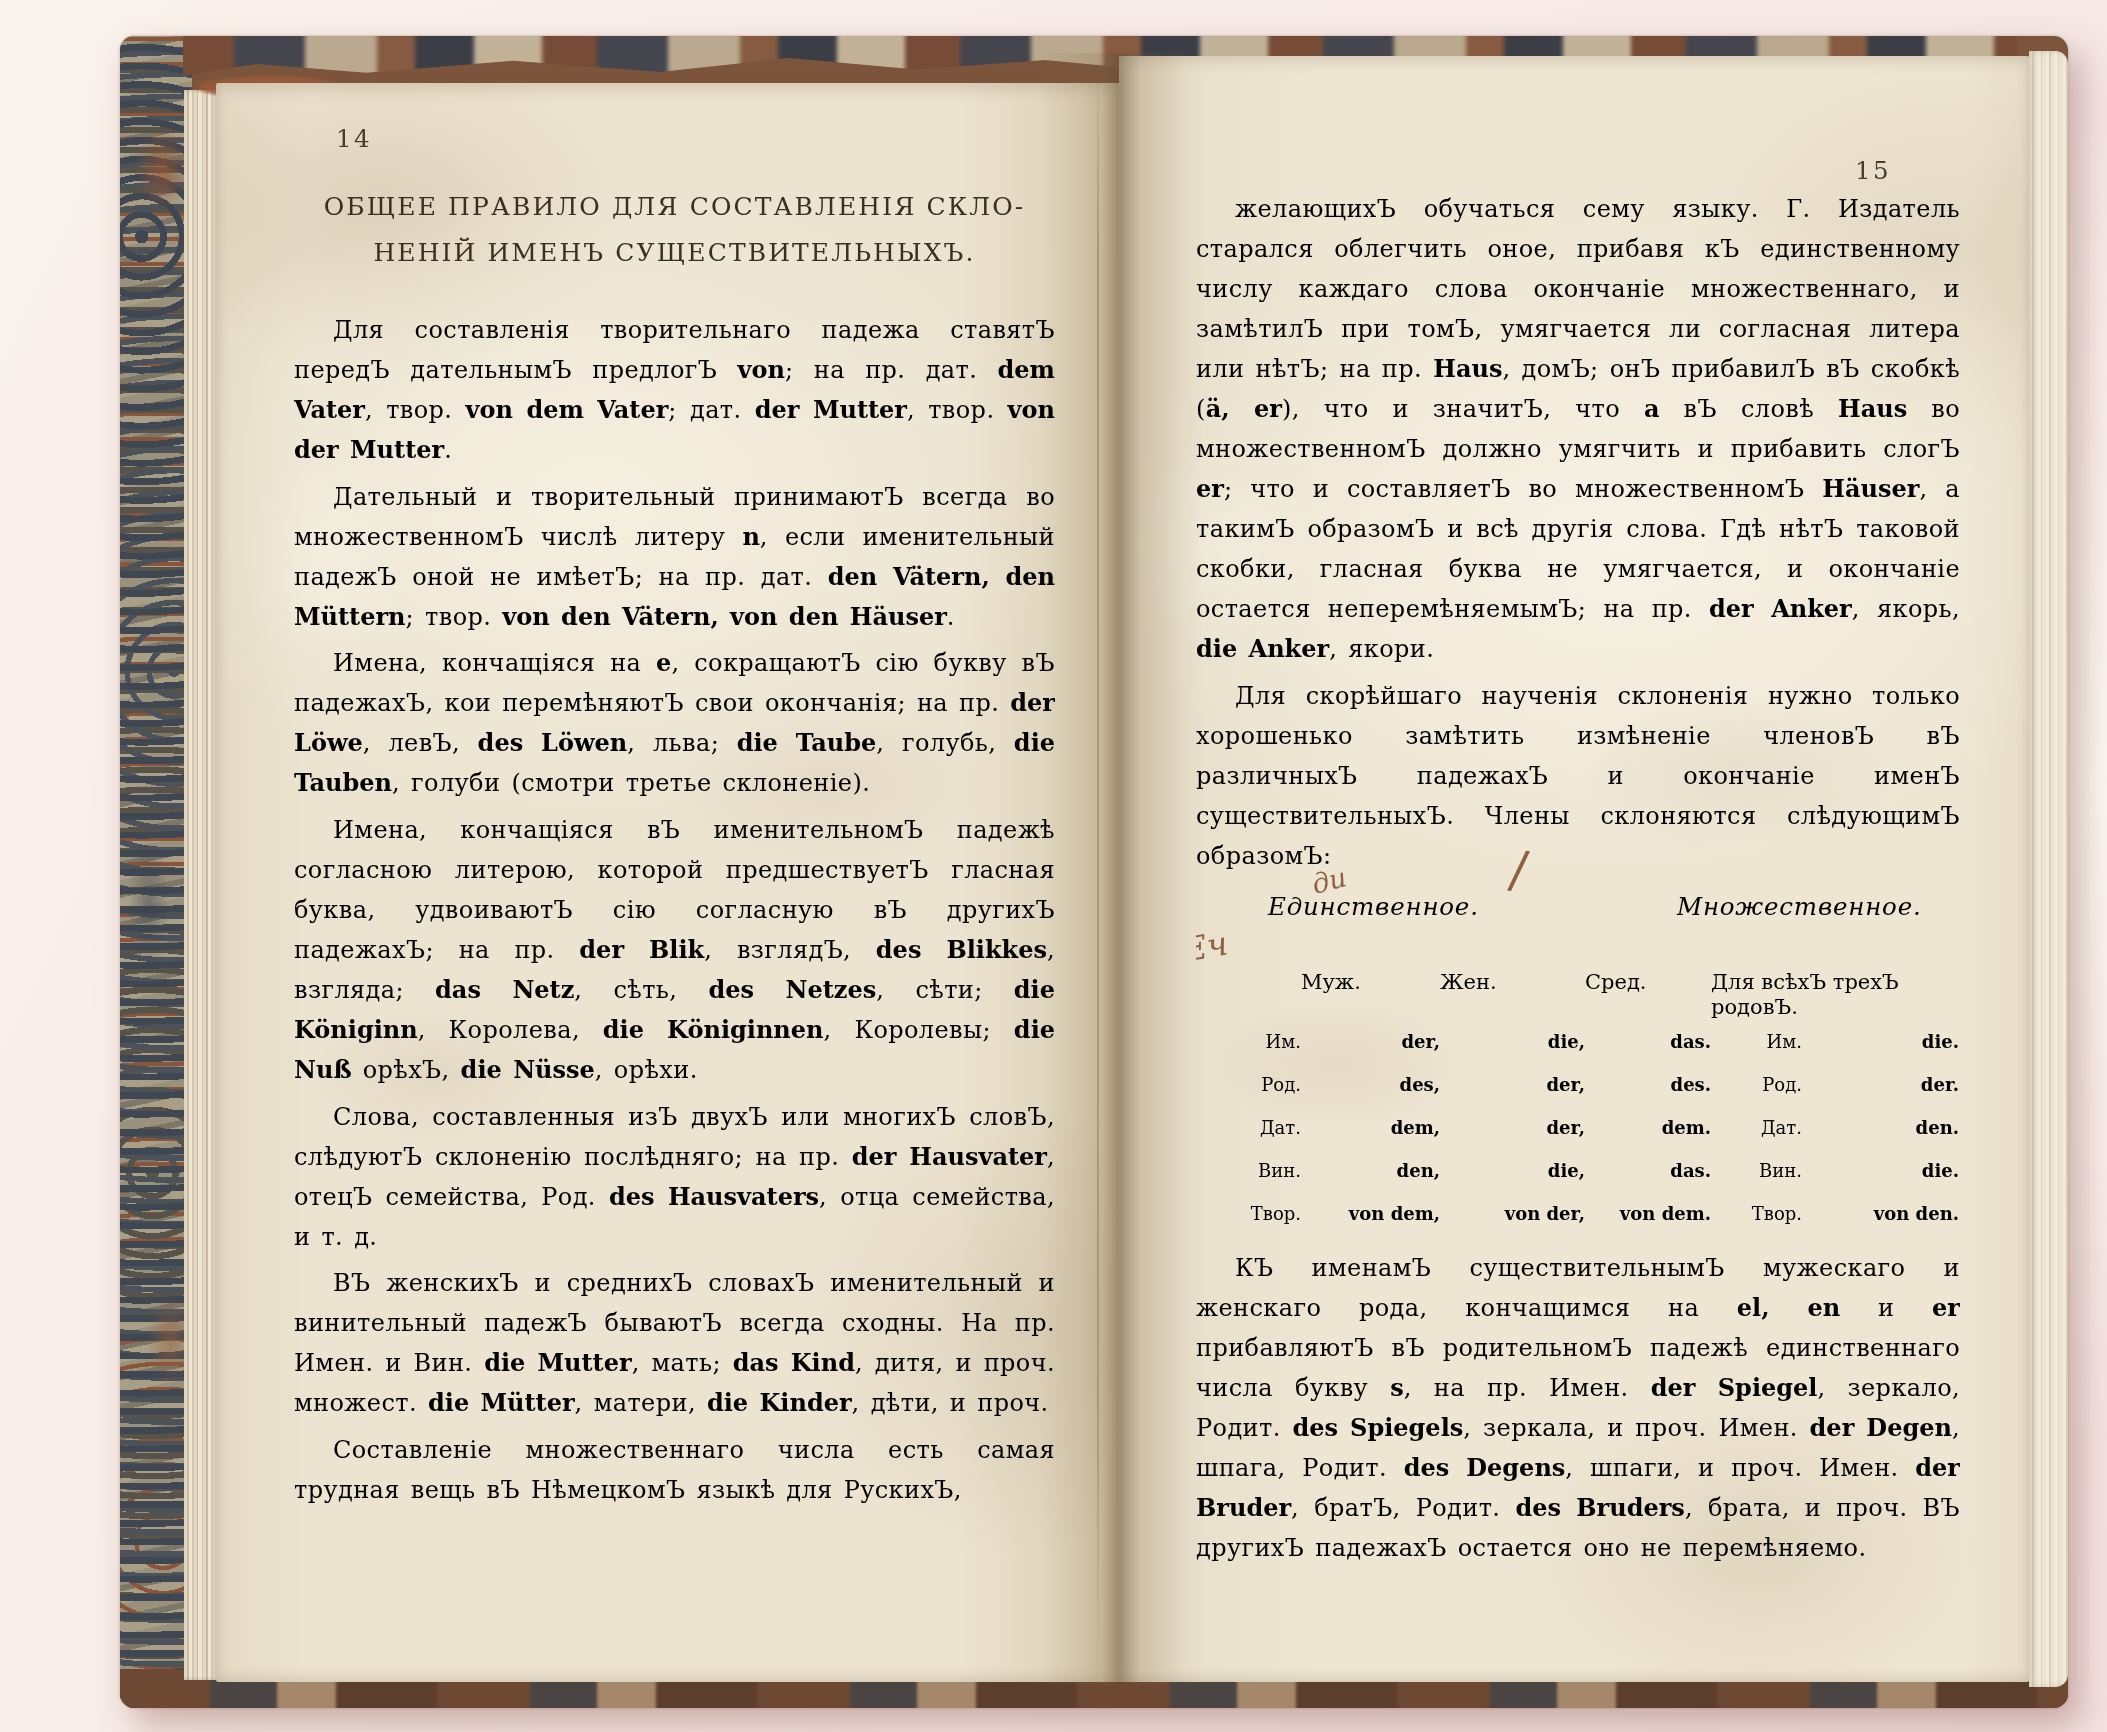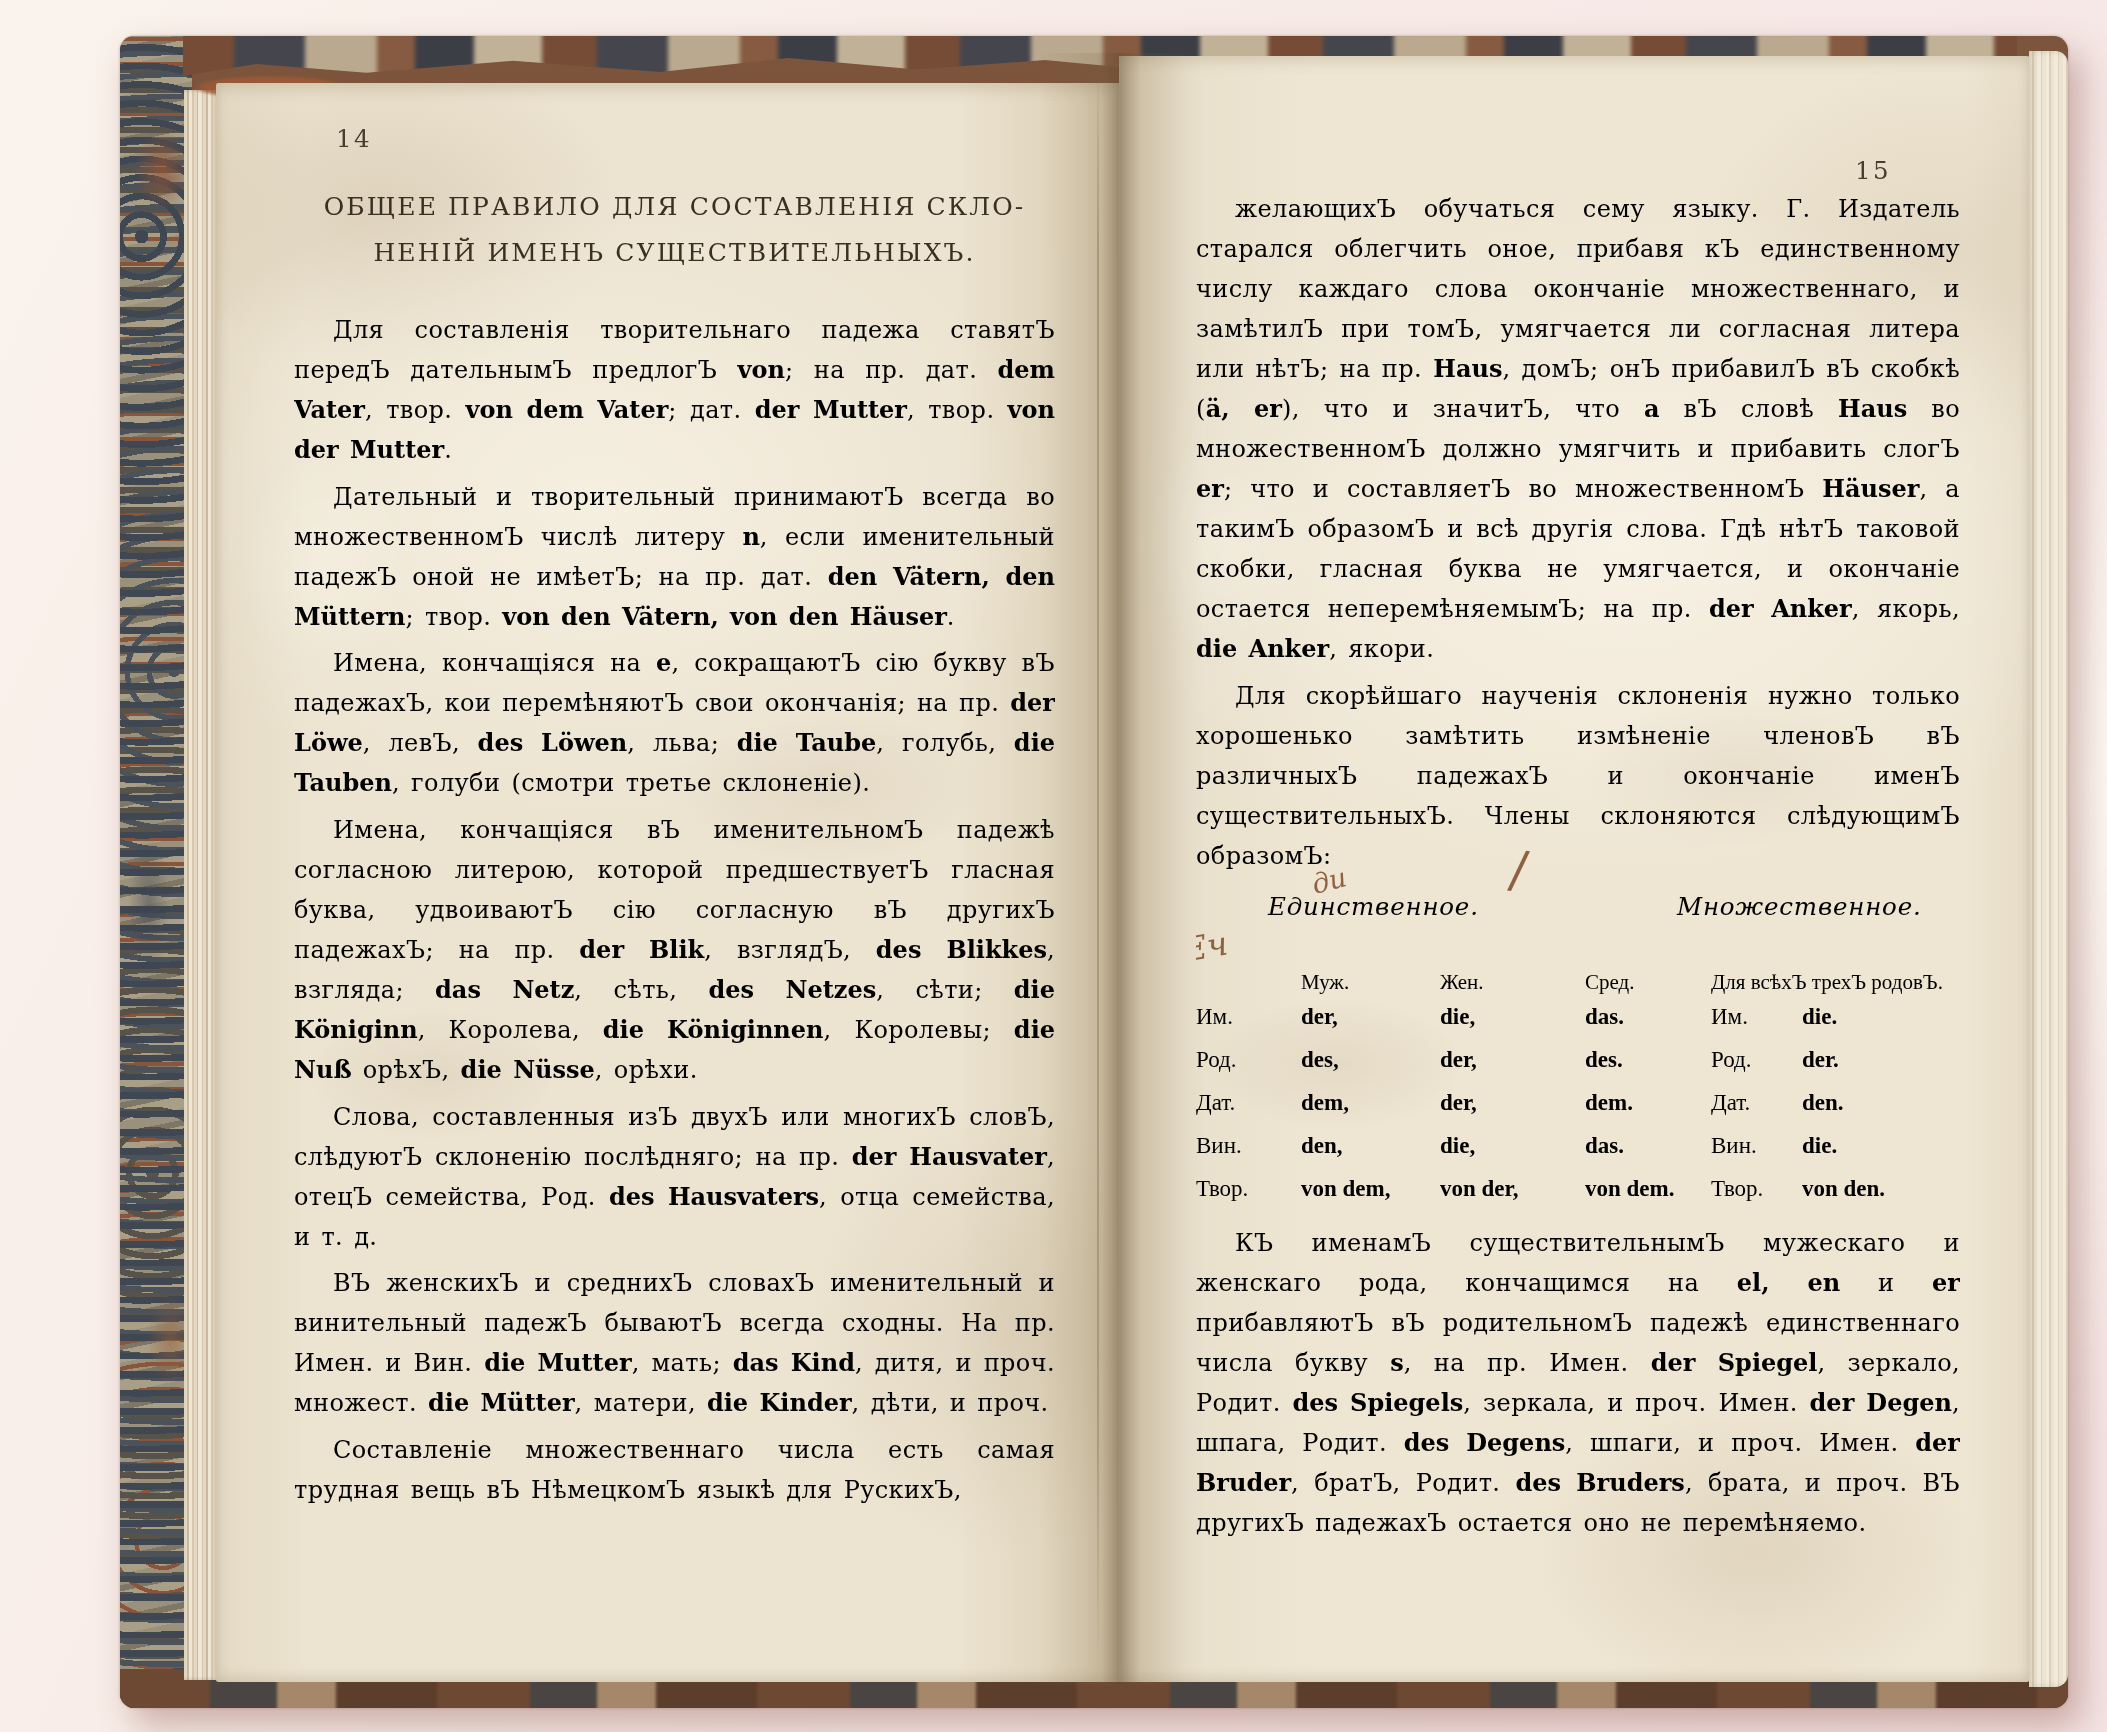--- a/index.html
+++ b/index.html
@@ -86,25 +86,25 @@
   .coltext p{margin:0 0 6.7px 0;text-indent:39px;letter-spacing:0.4px;word-spacing:3px;}
   .left-col{left:174px;top:274px;width:761px;height:1387px;overflow:hidden;}
   .right-col{left:1076px;top:153px;width:764px;height:1484px;overflow:hidden;text-align:justify;}
   .de{font-weight:700;letter-spacing:0;}
   
   .decl{position:relative;margin:11px 0 12.6px 0;text-align:left;}
   .decl-heads{position:relative;height:46px;}
   .decl-heads .hd{position:absolute;font-style:italic;font-size:24.5px;letter-spacing:0.8px;text-align:center;}
   .hd-sing{left:72px;}
   .hd-plur{left:481px;}
-  .grow{display:grid;grid-template-columns:105px 139px 145px 126px 91px 157px;font-family:Liberation Serif, serif;}
+  .grow{display:grid;grid-template-columns:105px 139px 145px 126px 91px 157px;}
   .gender-row{margin-top:14.3px;font-size:21px;line-height:25px;}
   .gender-row .gh{padding-top:23px;}
   .gh-all{grid-column:5 / 7;padding-top:0;}
-  .trow{font-size:23px;line-height:43px;}
+  .trow{font-size:18px;line-height:43px;text-align:right;}
   .trow .tc{white-space:nowrap;}
   
   .ink{position:absolute;color:#7d4b28;font-style:italic;opacity:.85;
        font-family:"DejaVu Serif", serif;}
   .ink-above{left:116px;top:-26px;font-size:27px;transform:rotate(-14deg);}
   .ink-slash{left:314px;top:-37px;font-size:51px;transform:rotate(8deg);font-style:normal;}
   .ink-below{left:-12.6px;top:40px;font-size:33px;transform:rotate(-10deg);}
   .texture{position:absolute;inset:0;pointer-events:none;border-radius:inherit;
     background:
       radial-gradient(177px 93px at 24% 62%, rgba(172,150,118,.14), transparent 70%),

